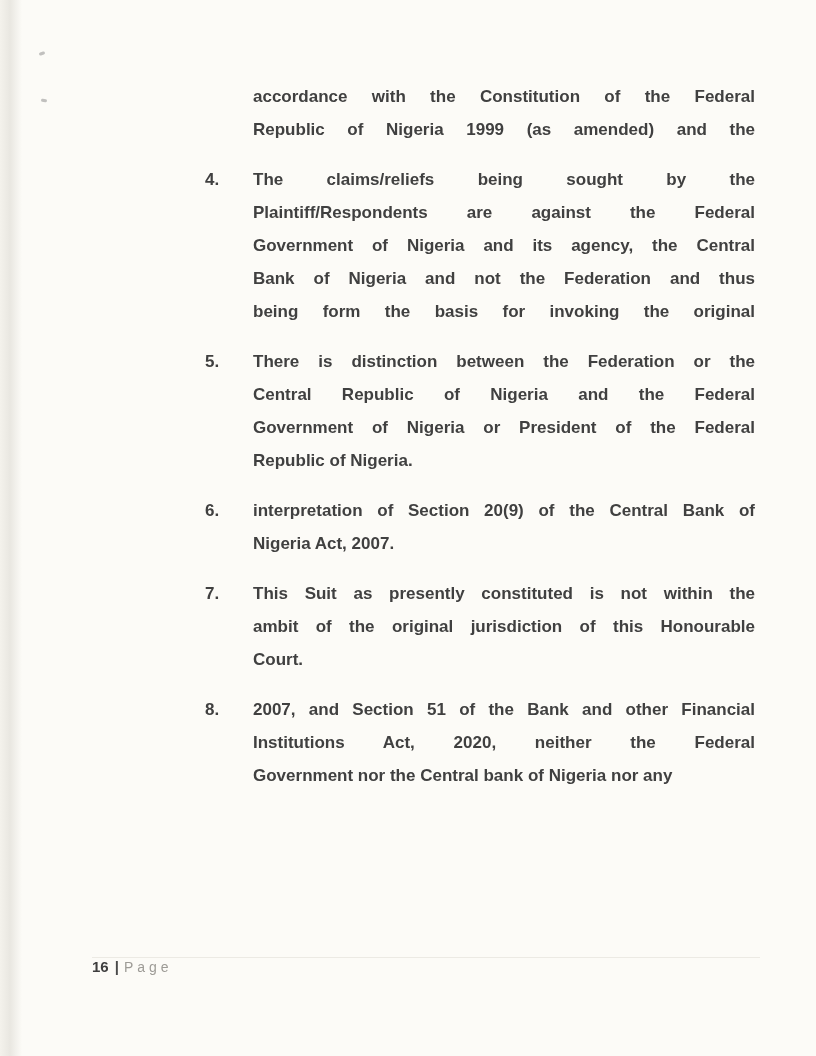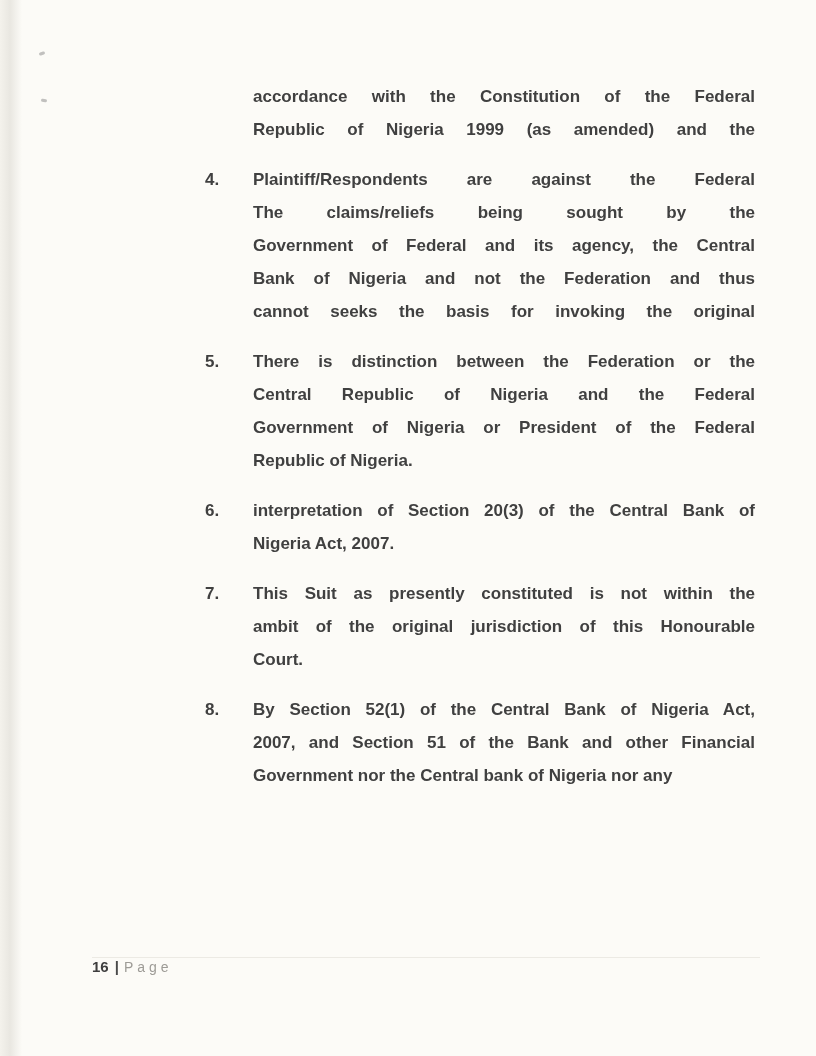--- a/index.html
+++ b/index.html
@@ -72,56 +72,56 @@
       <div class="para">
         <div class="num"></div>
         <div class="lines">
           <div class="line">accordance with the Constitution of the Federal</div>
           <div class="line">Republic of Nigeria 1999 (as amended) and the</div>
         </div>
       </div>
       <div class="para">
         <div class="num">4.</div>
         <div class="lines">
+          <div class="line">The claims/reliefs being sought by the</div>
           <div class="line">Plaintiff/Respondents are against the Federal</div>
-          <div class="line">The claims/reliefs being sought by the</div>
-          <div class="line">Government of Federal and its agency, the Central</div>
+          <div class="line">Government of Nigeria and its agency, the Central</div>
           <div class="line">Bank of Nigeria and not the Federation and thus</div>
-          <div class="line">cannot seeks the basis for invoking the original</div>
+          <div class="line">being form the basis for invoking the original</div>
         </div>
       </div>
       <div class="para">
         <div class="num">5.</div>
         <div class="lines">
           <div class="line">There is distinction between the Federation or the</div>
           <div class="line">Central Republic of Nigeria and the Federal</div>
           <div class="line">Government of Nigeria or President of the Federal</div>
           <div class="line last">Republic of Nigeria.</div>
         </div>
       </div>
       <div class="para">
         <div class="num">6.</div>
         <div class="lines">
-          <div class="line">interpretation of Section 20(3) of the Central Bank of</div>
+          <div class="line">interpretation of Section 20(9) of the Central Bank of</div>
           <div class="line last">Nigeria Act, 2007.</div>
         </div>
       </div>
       <div class="para">
         <div class="num">7.</div>
         <div class="lines">
           <div class="line">This Suit as presently constituted is not within the</div>
           <div class="line">ambit of the original jurisdiction of this Honourable</div>
           <div class="line last">Court.</div>
         </div>
       </div>
       <div class="para">
         <div class="num">8.</div>
         <div class="lines">
-          <div class="line">By Section 52(1) of the Central Bank of Nigeria Act,</div>
           <div class="line">2007, and Section 51 of the Bank and other Financial</div>
+          <div class="line">Institutions Act, 2020, neither the Federal</div>
           <div class="line last">Government nor the Central bank of Nigeria nor any</div>
         </div>
       </div>
     </div>
 
   <div class="footer">
     <span class="pnum">16</span><span class="psep">|</span><span class="plabel">Page</span>
   </div>
 </div>
 

